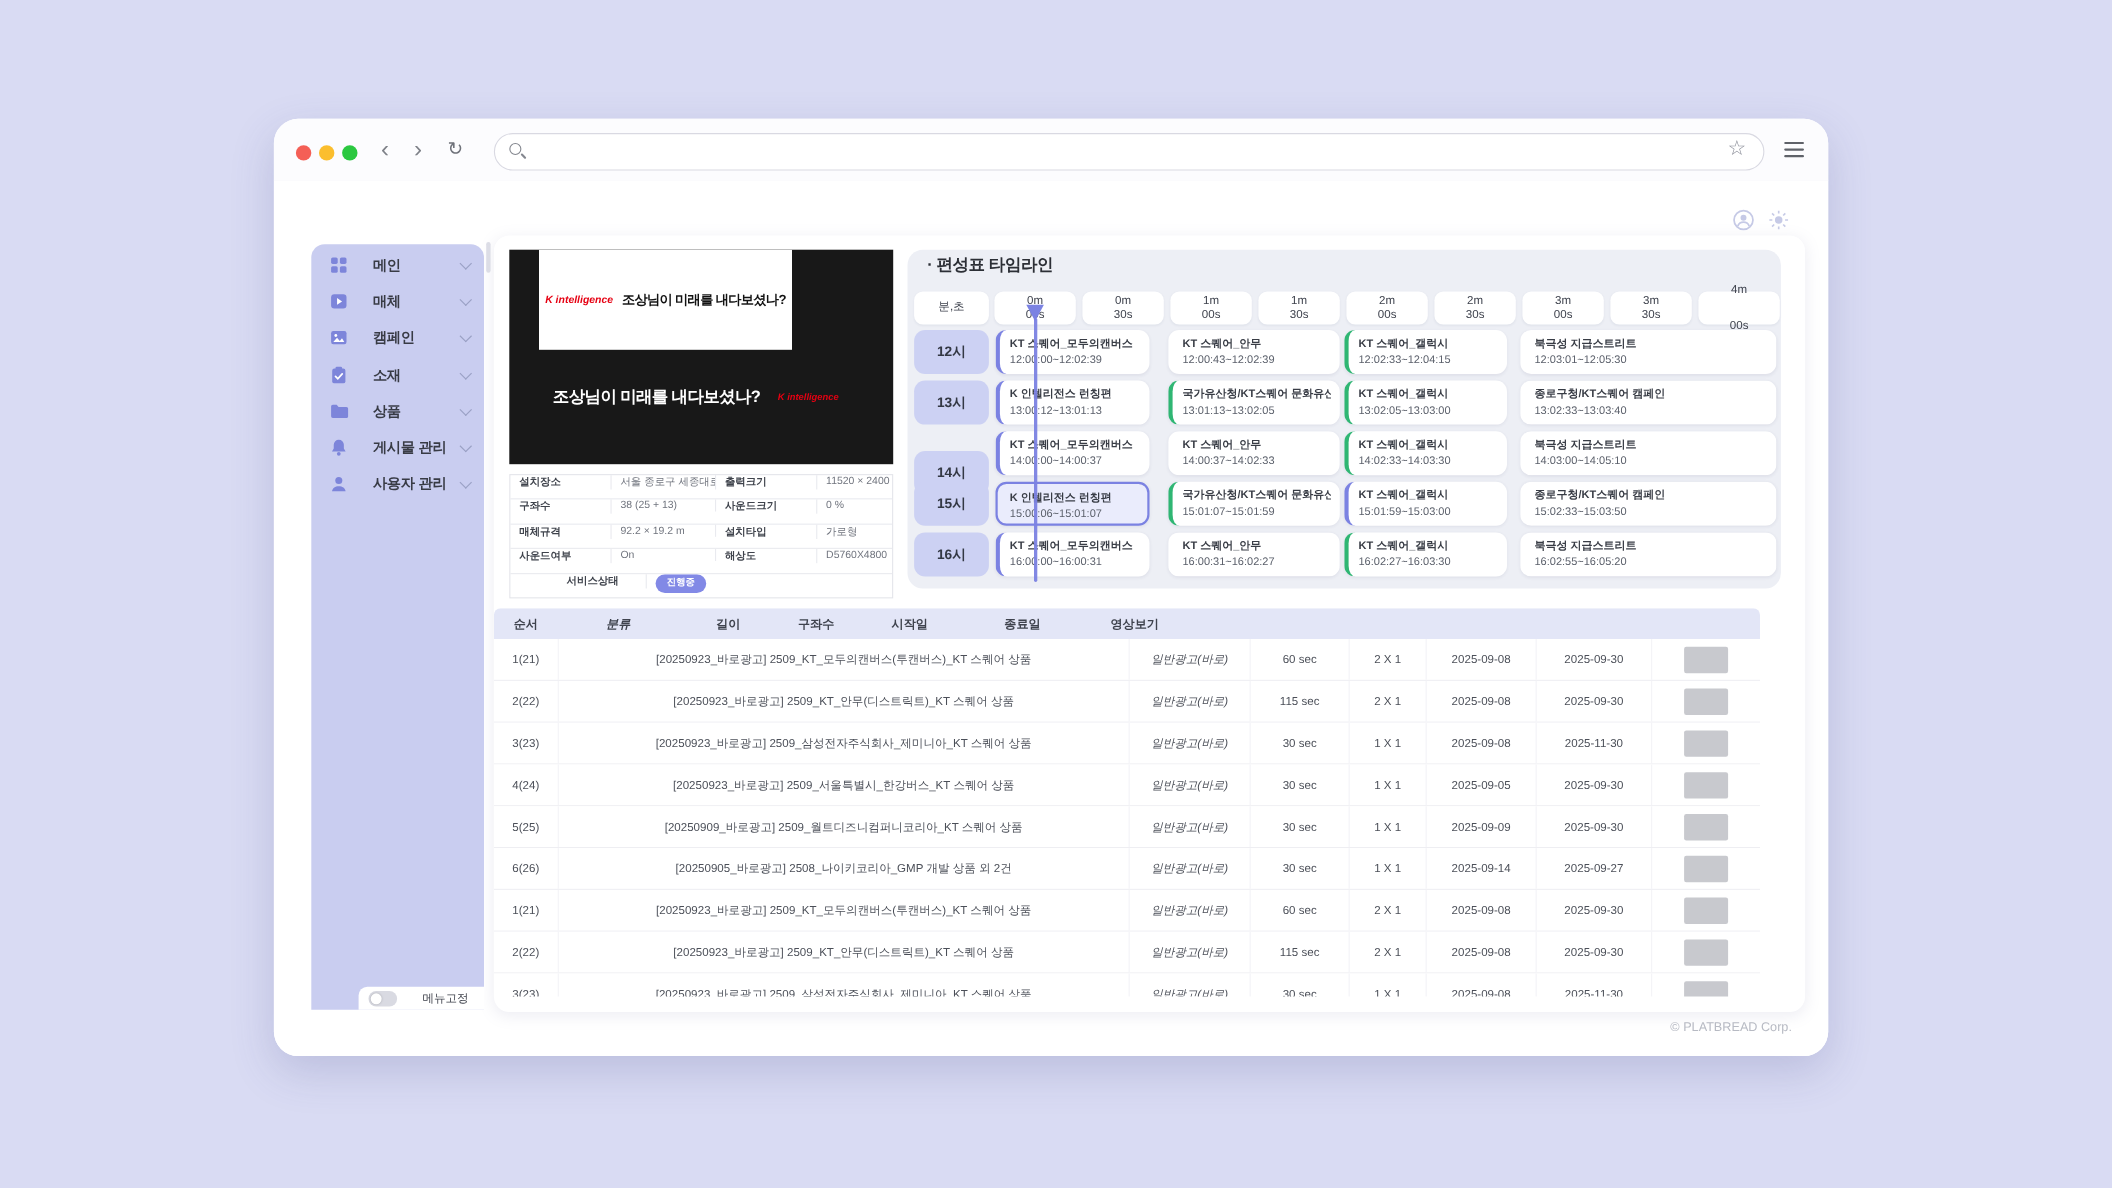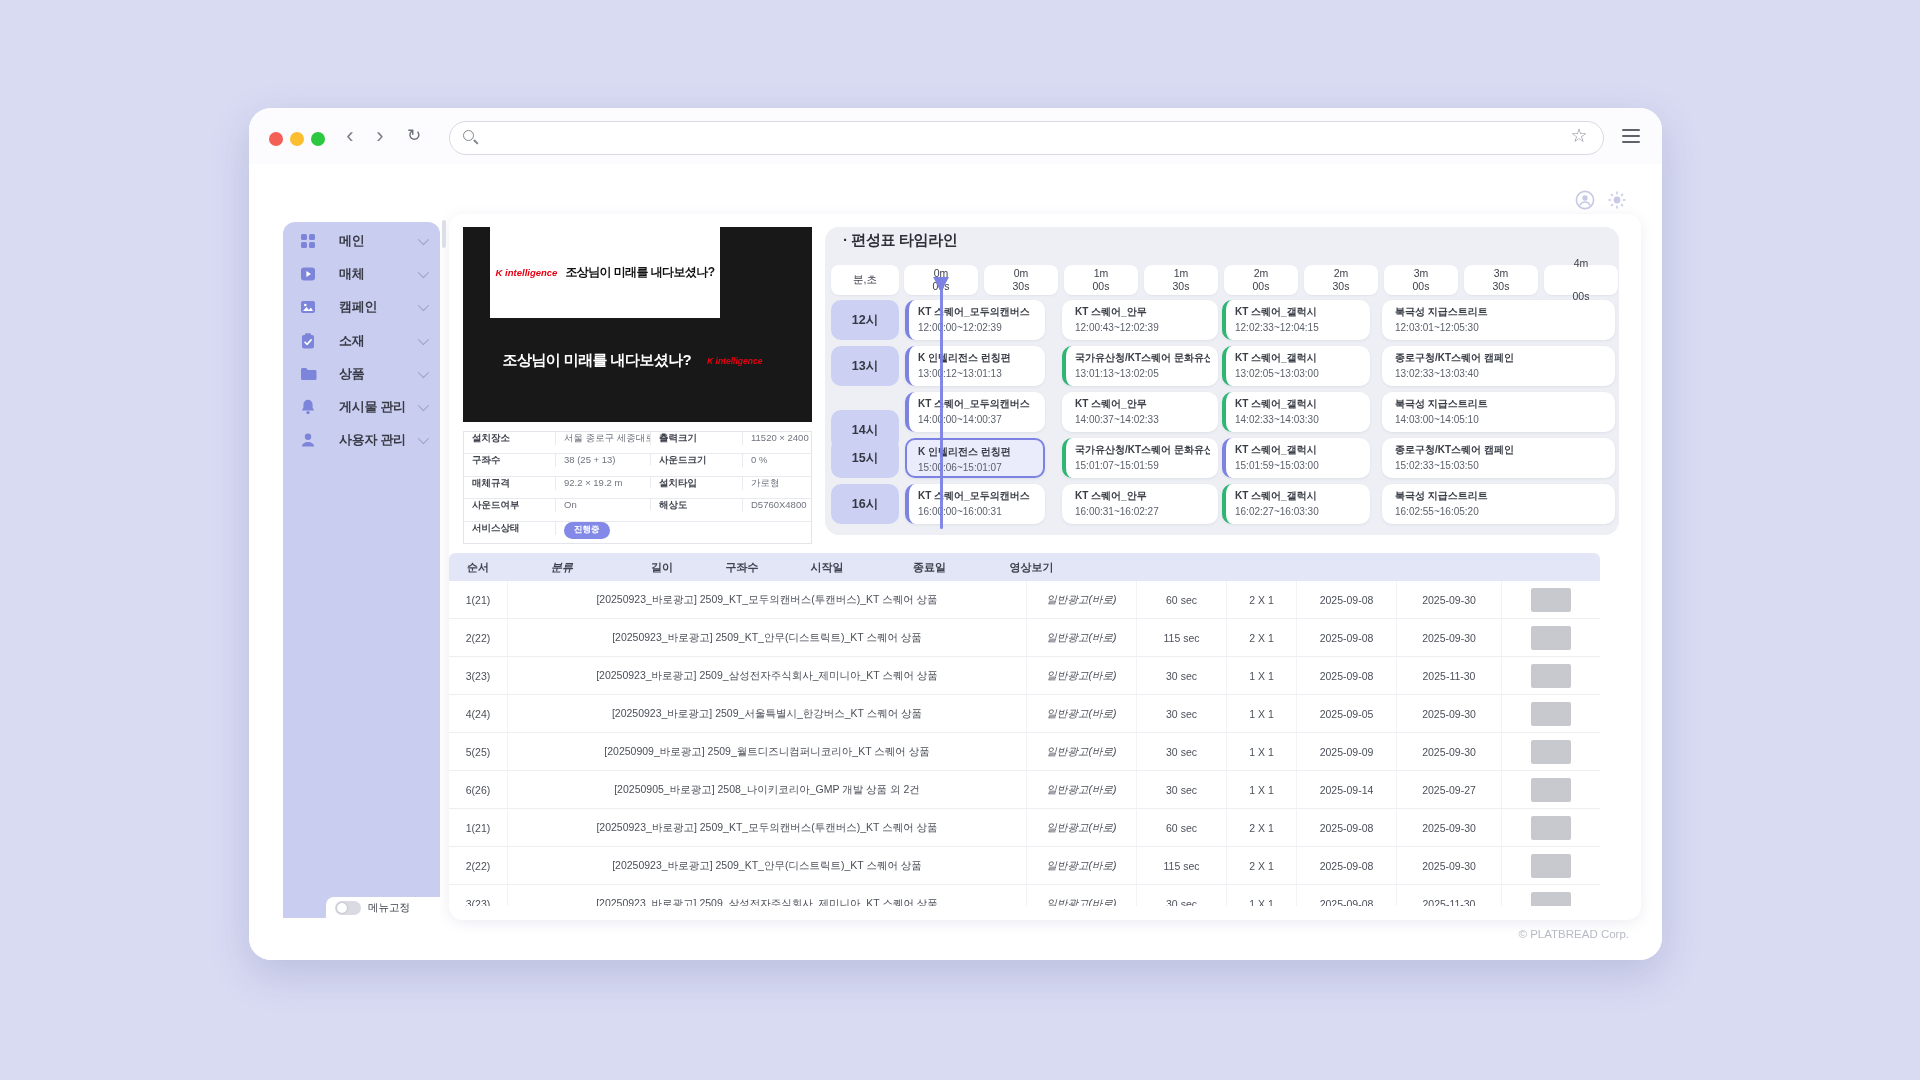--- a/index.html
+++ b/index.html
@@ -32,34 +32,34 @@
   .sidebar{position:absolute;left:34px;top:58px;width:157px;height:696px;background:#c9cdf0;border-radius:12px 12px 0 0;}
   .side-list{position:absolute;left:0;top:2px;width:157px;}
   .side-item{height:33.3px;display:flex;align-items:center;padding:0 14px 0 16px;box-sizing:border-box;cursor:pointer;}
   .side-icon{width:18px;height:18px;flex:0 0 18px;display:flex;align-items:center;}
   .side-icon svg{width:18px;height:18px;fill:#7d85da;}
   .side-label{margin-left:22px;font-size:13px;font-weight:700;color:#383b45;letter-spacing:-0.3px;white-space:nowrap;}
   .chev{margin-left:auto;width:7px;height:7px;border-right:1.6px solid #9aa0c4;border-bottom:1.6px solid #9aa0c4;transform:rotate(45deg) translateY(-2px);}
   .pin-row{position:absolute;left:43px;top:675px;width:114px;height:21px;background:#fff;border-radius:8px 0 0 0;display:flex;align-items:center;gap:7px;padding-left:9px;box-sizing:border-box;}
   .toggle{position:relative;width:26px;height:14px;border-radius:7px;background:#d9dae2;flex:0 0 26px;}
   .toggle .knob{position:absolute;left:2px;top:2px;width:10px;height:10px;border-radius:50%;background:#fff;box-shadow:0 0 2px rgba(0,0,0,.25);}
-  .pin-label{font-size:10.5px;color:#3e414b;}
+  .pin-label{font-size:10.5px;color:#3e414b;margin-left:16px;}
   .sb-thumb{position:absolute;left:193px;top:56px;width:4px;height:28px;background:#dcdde6;border-radius:2px;}
   
   .preview{position:absolute;left:214px;top:63px;width:349px;height:195px;background:#181818;overflow:hidden;}
   .pv-white{position:absolute;left:27px;top:0;width:230px;height:91px;background:#fff;display:flex;align-items:center;justify-content:center;gap:8px;}
   .pv-logo{font-size:9.5px;font-weight:700;font-style:italic;color:#e60012;white-space:nowrap;}
   .pv-head-dark{font-size:12px;font-weight:800;color:#121212;letter-spacing:-0.6px;white-space:nowrap;}
   .pv-bottom{position:absolute;left:0;top:124px;width:100%;display:flex;align-items:center;justify-content:center;gap:16px;padding-right:10px;box-sizing:border-box;}
   .pv-head-light{font-size:15px;font-weight:800;color:#fff;letter-spacing:-0.6px;white-space:nowrap;}
   .pv-logo-sm{font-size:8.5px;font-weight:700;font-style:italic;color:#e60012;white-space:nowrap;}
   
   .info-table{position:absolute;left:214px;top:267px;width:349px;border:1px solid #e4e5ea;box-sizing:border-box;background:#fff;}
   .info-row{display:flex;height:21.4px;border-bottom:1px solid #e9eaef;align-items:flex-start;}
-  .info-row:last-child{border-bottom:none;}
+  .info-row:last-child{border-bottom:none;margin-left:43px;}
   .info-cell{display:flex;align-items:center;padding-left:8px;box-sizing:border-box;border-right:1px solid #e9eaef;font-size:9.5px;white-space:nowrap;overflow:hidden;}
   .info-cell:last-child{border-right:none;}
   .il{width:92px;color:#3f434c;font-weight:700;}
   .iv{width:95px;color:#70747e;}
   .il2{width:92px;color:#3f434c;font-weight:700;}
   .iv2{width:68px;color:#70747e;}
   .iv.wide{width:255px;}
   .badge{display:inline-block;padding:2.5px 10px;background:#8289e6;color:#fff;font-size:8.5px;border-radius:9px;font-weight:700;}
   
   .tl-card{position:absolute;left:576px;top:63px;width:794px;height:308px;background:#edeff5;border-radius:14px;}

